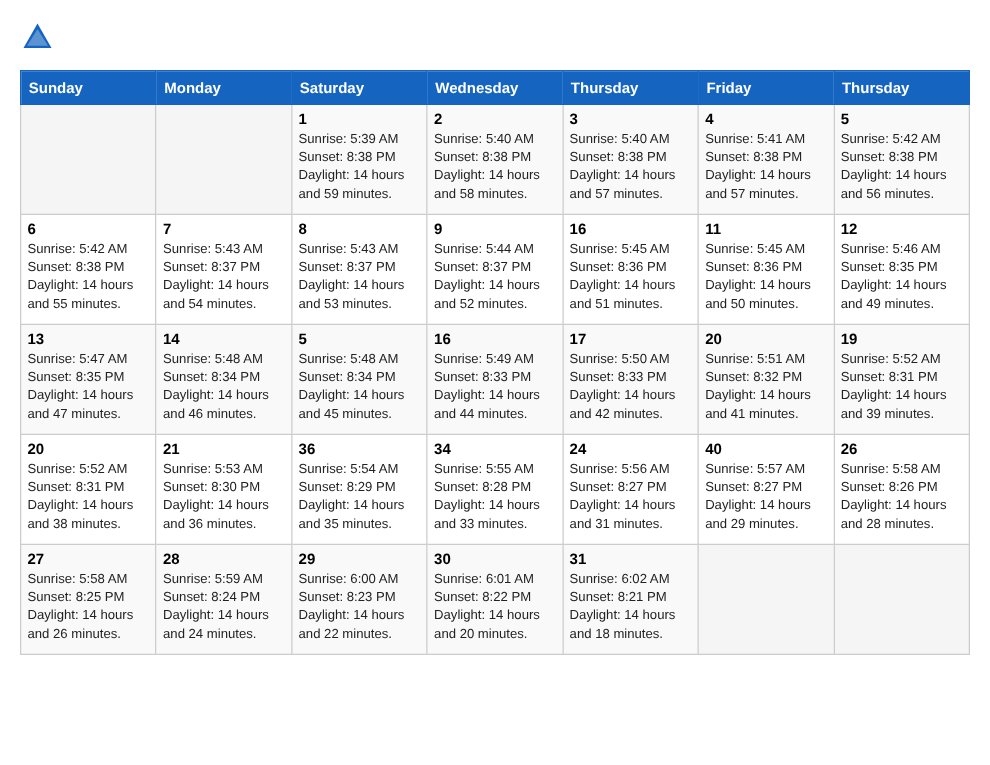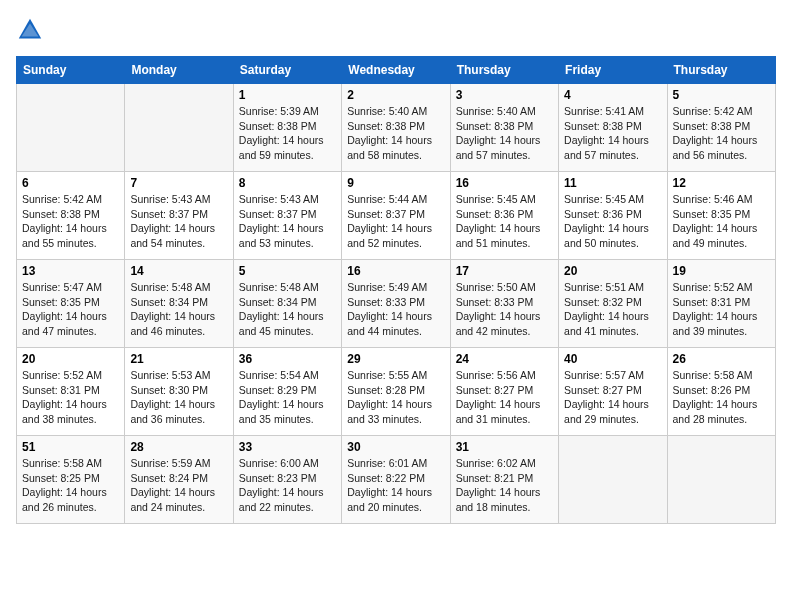--- a/index.html
+++ b/index.html
@@ -217,47 +217,47 @@
         </td>
         <td>
           <span class="day-number">21</span>
           <div class="day-info">Sunrise: 5:53 AM<br>Sunset: 8:30 PM<br>Daylight: 14 hours and 36 minutes.</div>
         </td>
         <td>
           <span class="day-number">36</span>
           <div class="day-info">Sunrise: 5:54 AM<br>Sunset: 8:29 PM<br>Daylight: 14 hours and 35 minutes.</div>
         </td>
         <td>
-          <span class="day-number">29</span>
+          <span class="day-number">34</span>
           <div class="day-info">Sunrise: 5:55 AM<br>Sunset: 8:28 PM<br>Daylight: 14 hours and 33 minutes.</div>
         </td>
         <td>
           <span class="day-number">24</span>
           <div class="day-info">Sunrise: 5:56 AM<br>Sunset: 8:27 PM<br>Daylight: 14 hours and 31 minutes.</div>
         </td>
         <td>
           <span class="day-number">40</span>
           <div class="day-info">Sunrise: 5:57 AM<br>Sunset: 8:27 PM<br>Daylight: 14 hours and 29 minutes.</div>
         </td>
         <td>
           <span class="day-number">26</span>
           <div class="day-info">Sunrise: 5:58 AM<br>Sunset: 8:26 PM<br>Daylight: 14 hours and 28 minutes.</div>
         </td>
       </tr>
       <tr>
         <td>
-          <span class="day-number">51</span>
+          <span class="day-number">27</span>
           <div class="day-info">Sunrise: 5:58 AM<br>Sunset: 8:25 PM<br>Daylight: 14 hours and 26 minutes.</div>
         </td>
         <td>
           <span class="day-number">28</span>
           <div class="day-info">Sunrise: 5:59 AM<br>Sunset: 8:24 PM<br>Daylight: 14 hours and 24 minutes.</div>
         </td>
         <td>
-          <span class="day-number">33</span>
+          <span class="day-number">29</span>
           <div class="day-info">Sunrise: 6:00 AM<br>Sunset: 8:23 PM<br>Daylight: 14 hours and 22 minutes.</div>
         </td>
         <td>
           <span class="day-number">30</span>
           <div class="day-info">Sunrise: 6:01 AM<br>Sunset: 8:22 PM<br>Daylight: 14 hours and 20 minutes.</div>
         </td>
         <td>
           <span class="day-number">31</span>
           <div class="day-info">Sunrise: 6:02 AM<br>Sunset: 8:21 PM<br>Daylight: 14 hours and 18 minutes.</div>
         </td>

